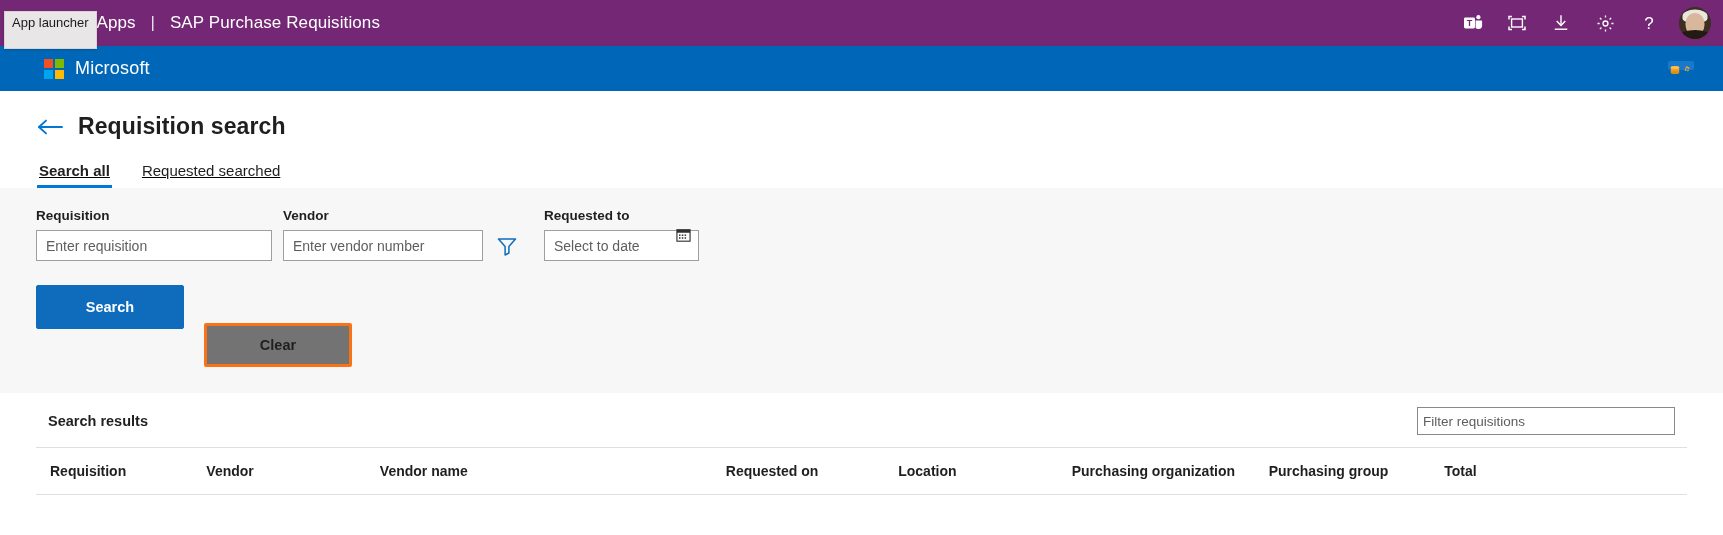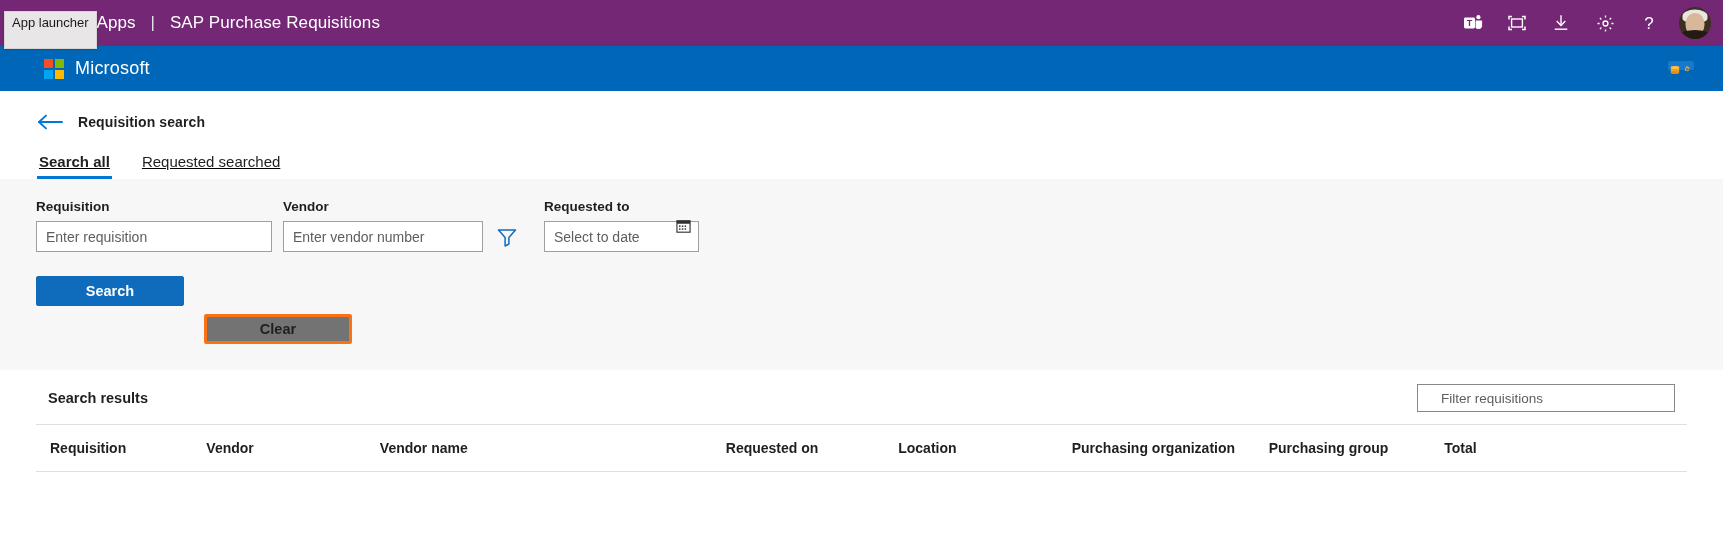--- a/index.html
+++ b/index.html
@@ -121,21 +121,21 @@
   .page-head{
     background:#ffffff;
     padding:22px 0 0 36px;
   }
   .page-title-row{ display:flex; align-items:center; gap:14px; }
   .back-arrow{
     color:#0078d4; font-size:26px; line-height:1;
     cursor:pointer; display:flex; align-items:center;
   }
   .page-title{
-    font-size:14px; font-weight:700; color:#201f1e;
+    font-size:23px; font-weight:700; color:#201f1e;
     letter-spacing:.1px;
   }
   .tabs{
     display:flex; align-items:flex-end; gap:28px;
     margin-top:16px; padding-left:1px;text-decoration:underline;
   }
   .tab{
     position:relative;
     padding:6px 2px 9px 2px;
     font-size:15px; color:#201f1e;
@@ -181,21 +181,21 @@
     width:48px; height:31px;
     display:flex; align-items:center; justify-content:center;
     cursor:pointer;
   }
   .gap-vendor{ margin-left:11px; }
   .gap-from{ margin-left:6px; }
   .gap-to{ margin-left:13px; }
 
   .btn-row{ display:flex; gap:20px; margin-top:24px; }
   .btn{
-    height:30px;
+    height:44px;
     min-width:148px;
     font-size:14.5px; font-weight:700;
     font-family:"Liberation Sans", sans-serif;
     border-radius:2px;
     cursor:pointer;
     display:flex; align-items:center; justify-content:center;
   }
   .btn-primary{ background:#0f6cbd; color:#ffffff; border:1px solid #0f6cbd; }
   .btn-secondary{ background:#737373; color:#201f1e; border:3px solid #f97316;margin-top:38px; }
 
@@ -209,21 +209,21 @@
     display:flex; align-items:center; justify-content:space-between;
     padding:14px 12px 12px 12px;
     border-bottom:1px solid #e1dfdd;
   }
   .results-title{ font-size:14.5px; font-weight:700; color:#201f1e; }
   .filter-input{
     width:258px; height:28px;
     border:1px solid #8a8886;
     background:#ffffff;
     font-size:13.5px; color:#201f1e;
-    padding:0 23px;
+    padding:0 5px;
     font-family:"Liberation Sans", sans-serif;
     outline:none;
   }
   .filter-input::placeholder{ color:#605e5c; }
 
   table.results-table{
     width:100%;
     border-collapse:collapse;
     table-layout:fixed;
   }

